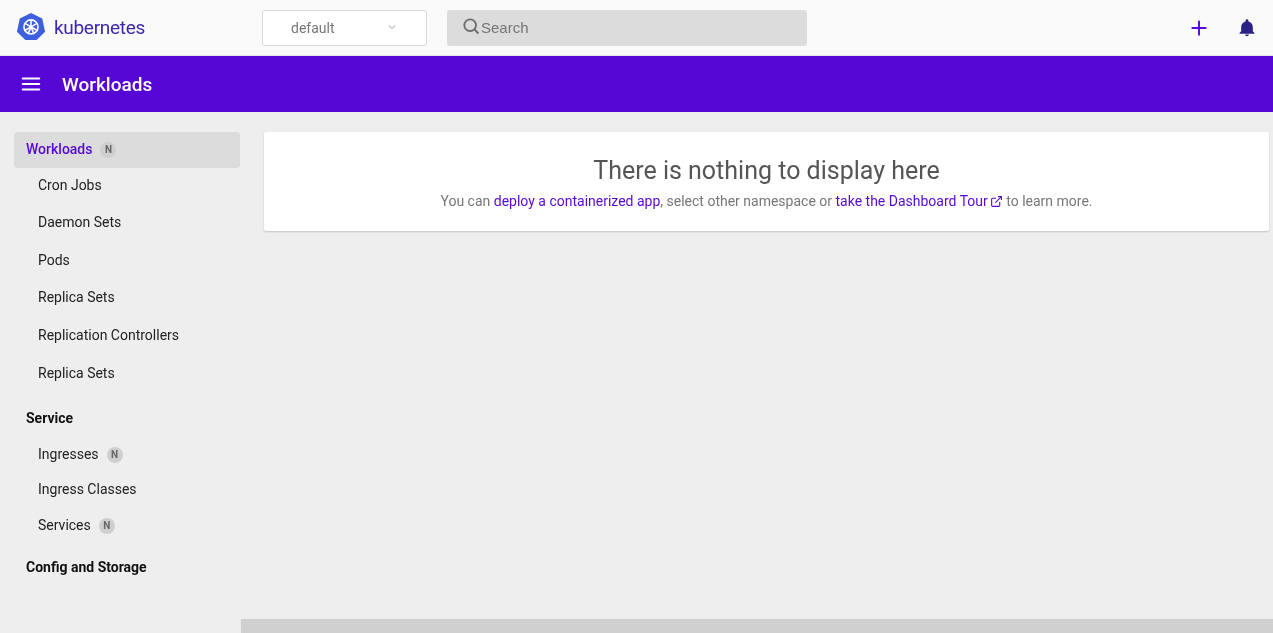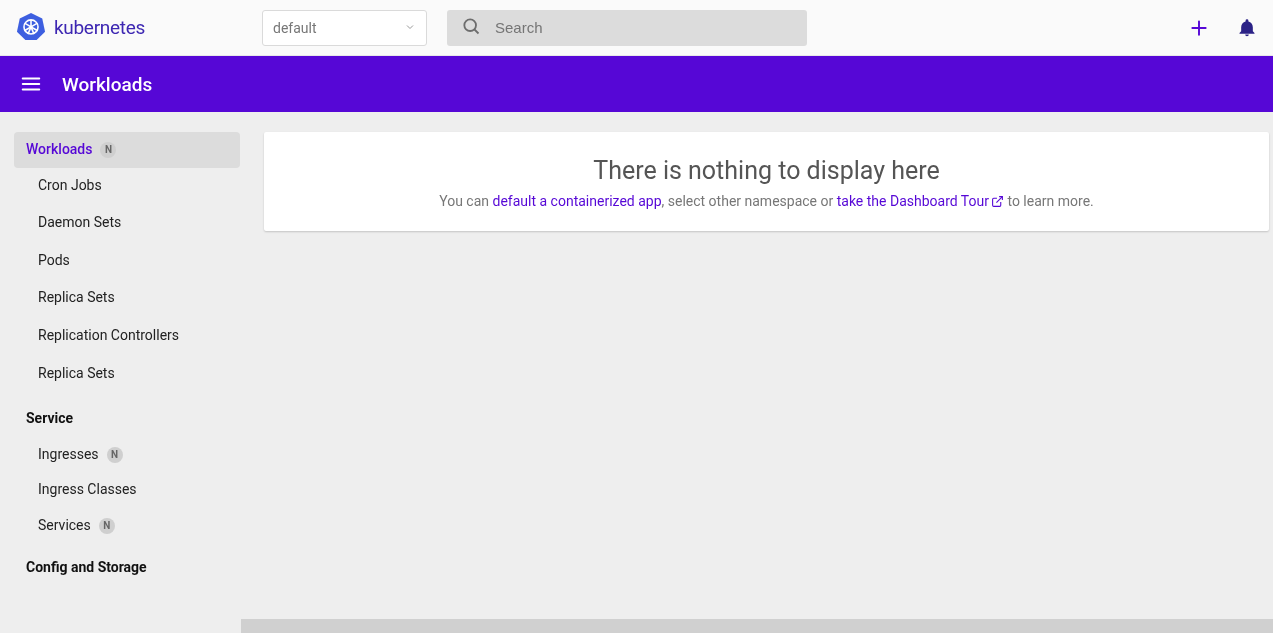--- a/index.html
+++ b/index.html
@@ -35,36 +35,35 @@
       letter-spacing: -0.3px;
     }
     .ns-select {
       width: 165px;
       height: 36px;
       border: 1px solid #dadada;
       border-radius: 3px;
       background: #fff;
       display: flex;
       align-items: center;
-      padding: 0 10px;
+      padding: 0 28px;
       color: #777;
       font-size: 14px;
       margin-right: 20px;
       cursor: pointer;
     }
     .ns-select .caret { margin-left: auto; color:#aaa; }
     .search {
       flex: 0 0 360px;
       height: 36px;
       background: #dcdcdc;
       border-radius: 3px;
       display: flex;
       align-items: center;
       padding: 0 14px;
-      gap: 14px;
     }
     .search input {
       border: 0; outline: 0; background: transparent;
       font-size: 15px; color:#555; width:100%;
     }
     .chrome-actions {
       margin-left: auto;
       display: flex;
       align-items: center;
       gap: 28px;
@@ -253,21 +252,21 @@
     </div>
 
     <div class="nav-group-title">Config and Storage</div>
 
   </nav>
 
   <main class="main">
     <div class="card">
       <div class="card-title">There is nothing to display here</div>
       <div class="card-sub">
-        <span>You can </span><a href="#">default a containerized app</a><span>, select other namespace or </span><a href="#"><span>take the Dashboard Tour</span><span class="ext-icon"><svg width="13" height="13" viewBox="0 0 24 24" fill="none" stroke="#5607d6" stroke-width="2">
+        <span>You can </span><a href="#">deploy a containerized app</a><span>, select other namespace or </span><a href="#"><span>take the Dashboard Tour</span><span class="ext-icon"><svg width="13" height="13" viewBox="0 0 24 24" fill="none" stroke="#5607d6" stroke-width="2">
                 <path d="M18 13v6a2 2 0 0 1-2 2H5a2 2 0 0 1-2-2V8a2 2 0 0 1 2-2h6"></path>
                 <polyline points="15 3 21 3 21 9"></polyline>
                 <line x1="10" y1="14" x2="21" y2="3"></line>
               </svg></span></a><span> to learn more.</span>
       </div>
     </div>
   </main>
 </div>
 
 <div class="hscroll-track"></div>

